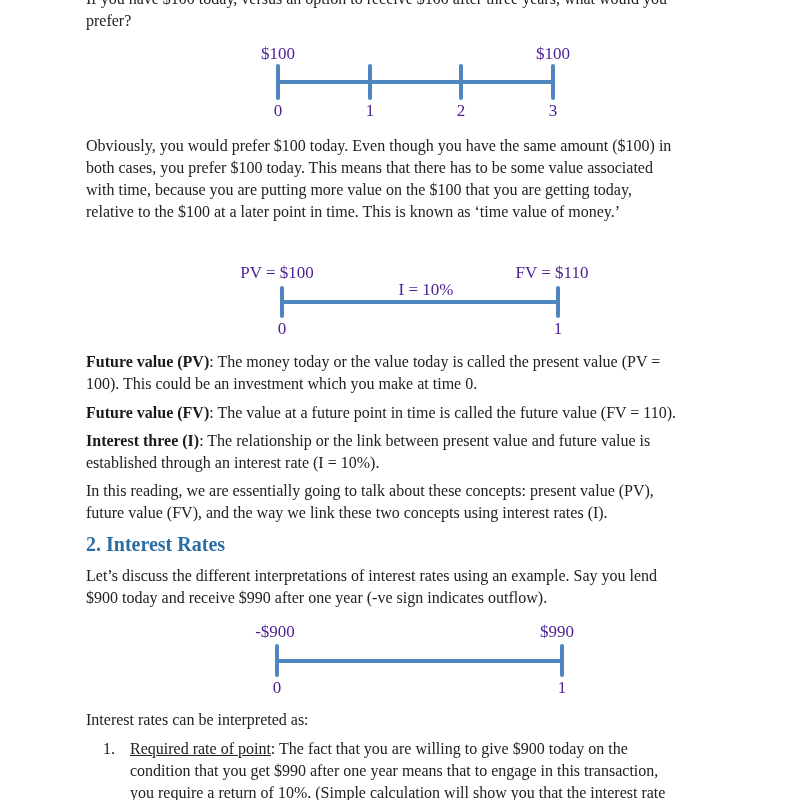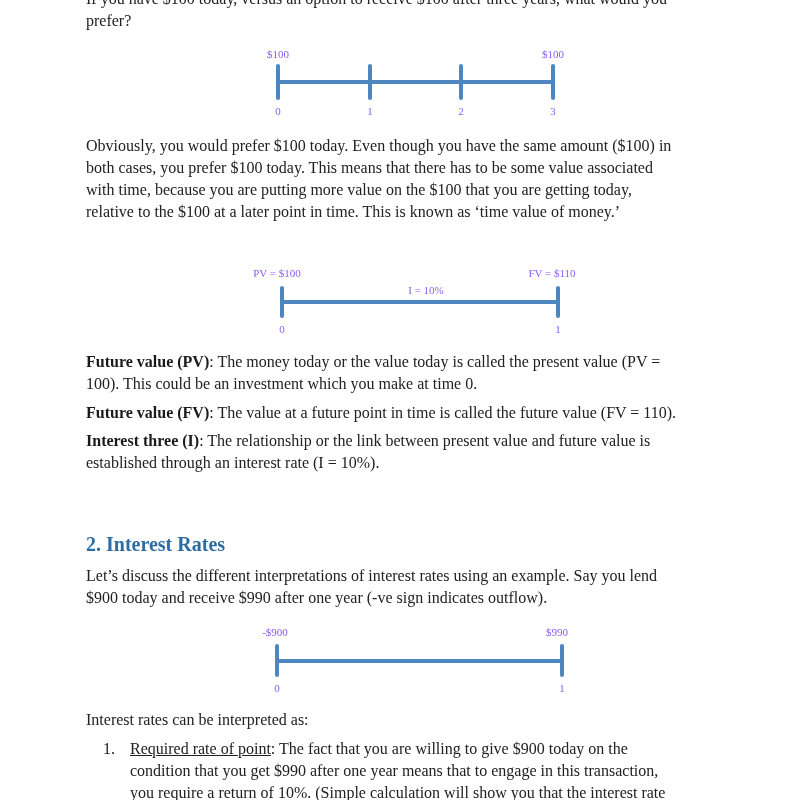--- a/index.html
+++ b/index.html
@@ -33,23 +33,23 @@
     font-size: 20px;
     line-height: 26px;
     font-weight: bold;
     color: #2e6da4;
   }
 
   .timeline { position: absolute; left: 240px; width: 360px; }
   .tl-label, .tl-num, .tl-mid {
     position: absolute;
     transform: translateX(-50%);
-    font-size: 11px;
+    font-size: 17px;
     line-height: 16px;
-    color: #8b5cf6;
+    color: #4c1d95;
     white-space: nowrap;
   }
   .tl-line {
     position: absolute;
     height: 4px;
     background: #4e87bf;
     border-radius: 2px;
   }
   .tl-tick {
     position: absolute;
@@ -108,20 +108,22 @@
   </div>
 
   <p class="para" style="top:351px"><b>Future value (PV)</b><span>: The money today or the value today is called the present value (PV =
 100). This could be an investment which you make at time 0.</span></p>
 
   <p class="para" style="top:402px"><b>Future value (FV)</b><span>: The value at a future point in time is called the future value (FV = 110).</span></p>
 
   <p class="para" style="top:430px"><b>Interest three (I)</b><span>: The relationship or the link between present value and future value is
 established through an interest rate (I = 10%).</span></p>
 
+  <p class="para" style="top:480px">In this reading, we are essentially going to talk about these concepts: present value (PV),
+future value (FV), and the way we link these two concepts using interest rates (I).</p>
 
   <h2 class="section-heading" style="top:531px">2. Interest Rates</h2>
 
   <p class="para" style="top:565px">Let’s discuss the different interpretations of interest rates using an example. Say you lend
 $900 today and receive $990 after one year (-ve sign indicates outflow).</p>
 
   <div class="timeline" style="top:622px; height:76px">
     <span class="tl-label" style="left:35px;  top:2px">-$900</span>
     <span class="tl-label" style="left:317px; top:2px">$990</span>
     <div class="tl-line" style="left:37px; top:37px; width:285px"></div>

